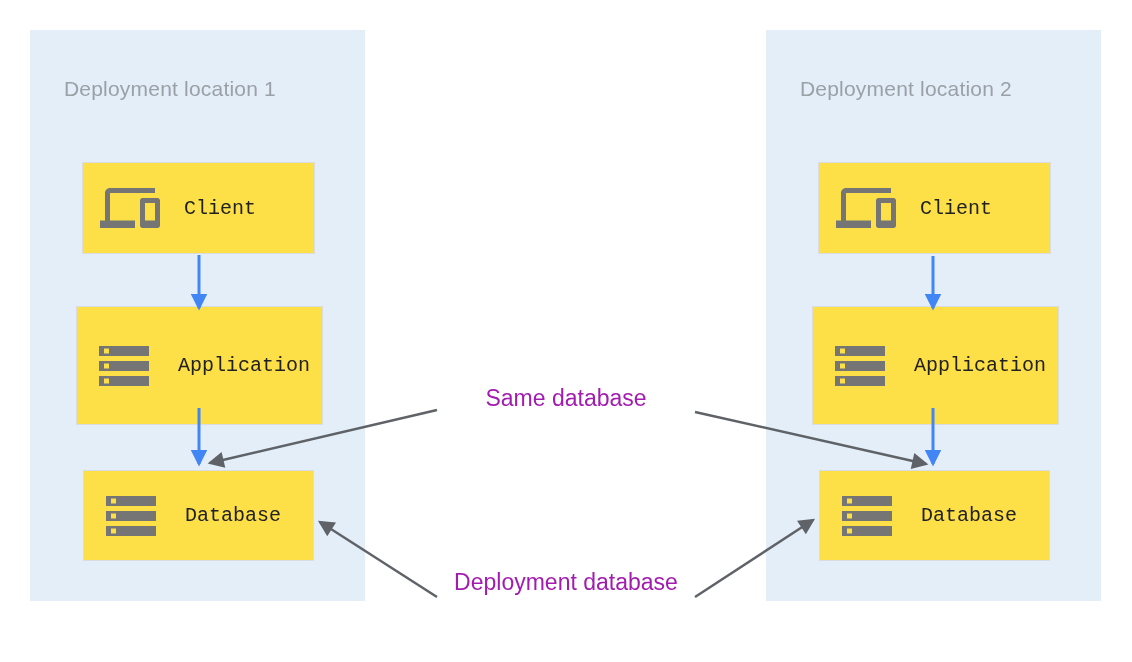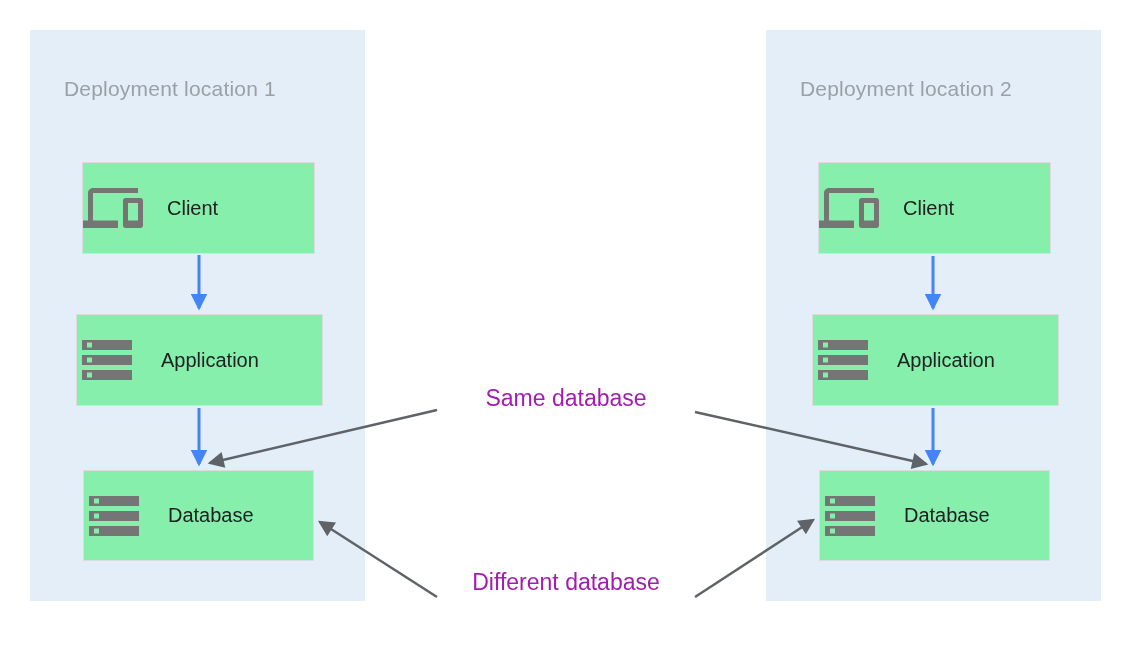--- a/index.html
+++ b/index.html
@@ -21,28 +21,30 @@
   .panel-title{
     position:absolute;
     left:34px;top:47px;
     font-size:21px;
     color:var(--title-text,#9aa0a6);
     letter-spacing:0.2px;
     white-space:nowrap;
   }
   .node{
     position:absolute;
-    background:#86efac;
+    background:#fde047;
     border:1px solid var(--box-border,#dadce0);
     box-sizing:border-box;
     display:flex;
     align-items:center;
+    padding-left:17px;
+    font-family:Liberation Mono, monospace;
   }
   .node-client{left:52px;top:132px;width:233px;height:92px;}
-  .node-application{left:46px;top:284px;width:247px;height:92px;}
+  .node-application{left:46px;top:276px;width:247px;height:119px;}
   .node-database{left:53px;top:440px;width:231px;height:91px;}
   .node .icon{
     width:60px;height:60px;
     flex:0 0 auto;
     display:flex;align-items:center;justify-content:center;
   }
   .node .icon svg{width:60px;height:60px;fill:var(--icon,#757575);}
   .node-label{
     margin-left:24px;
     font-size:20px;
@@ -154,16 +156,16 @@
     <line class="anno-line" x1="437" y1="410" x2="210" y2="463" marker-end="url(#grayHead)"></line>
     <line class="anno-line" x1="695" y1="412" x2="926" y2="464" marker-end="url(#grayHead)"></line>
     <line class="anno-line" x1="437" y1="597" x2="320" y2="522" marker-end="url(#grayHead)"></line>
     <line class="anno-line" x1="695" y1="597" x2="813" y2="520" marker-end="url(#grayHead)"></line>
   </svg>
 
   <div class="annotation same">
     <div>Same database</div>
   </div>
   <div class="annotation different">
-    <div>Different database</div>
+    <div>Deployment database</div>
   </div>
 
 </div>
 
 </body></html>

